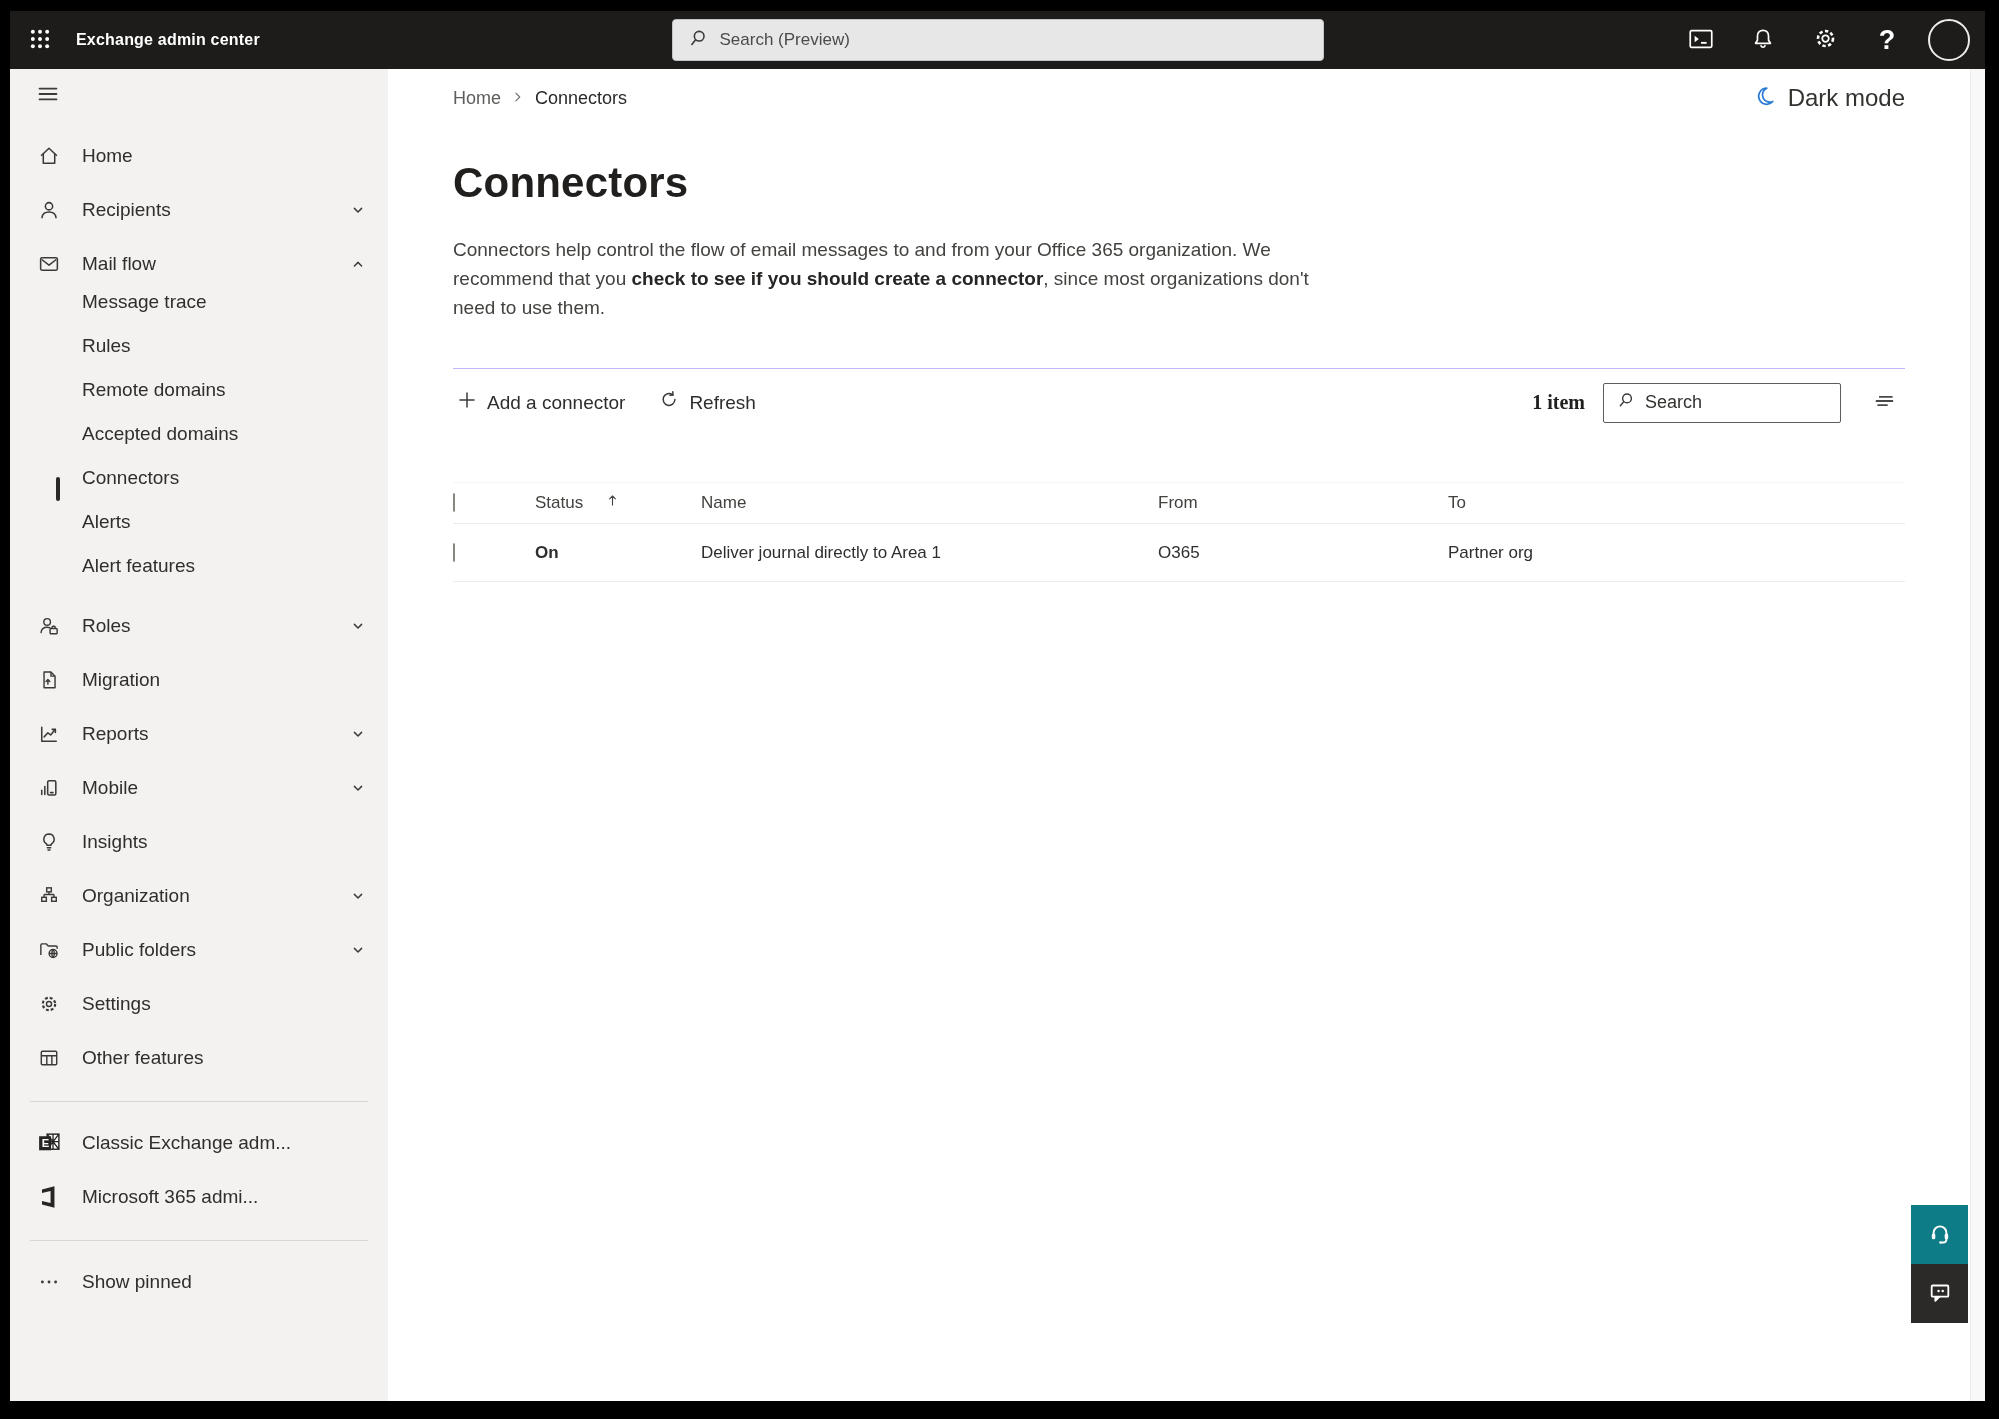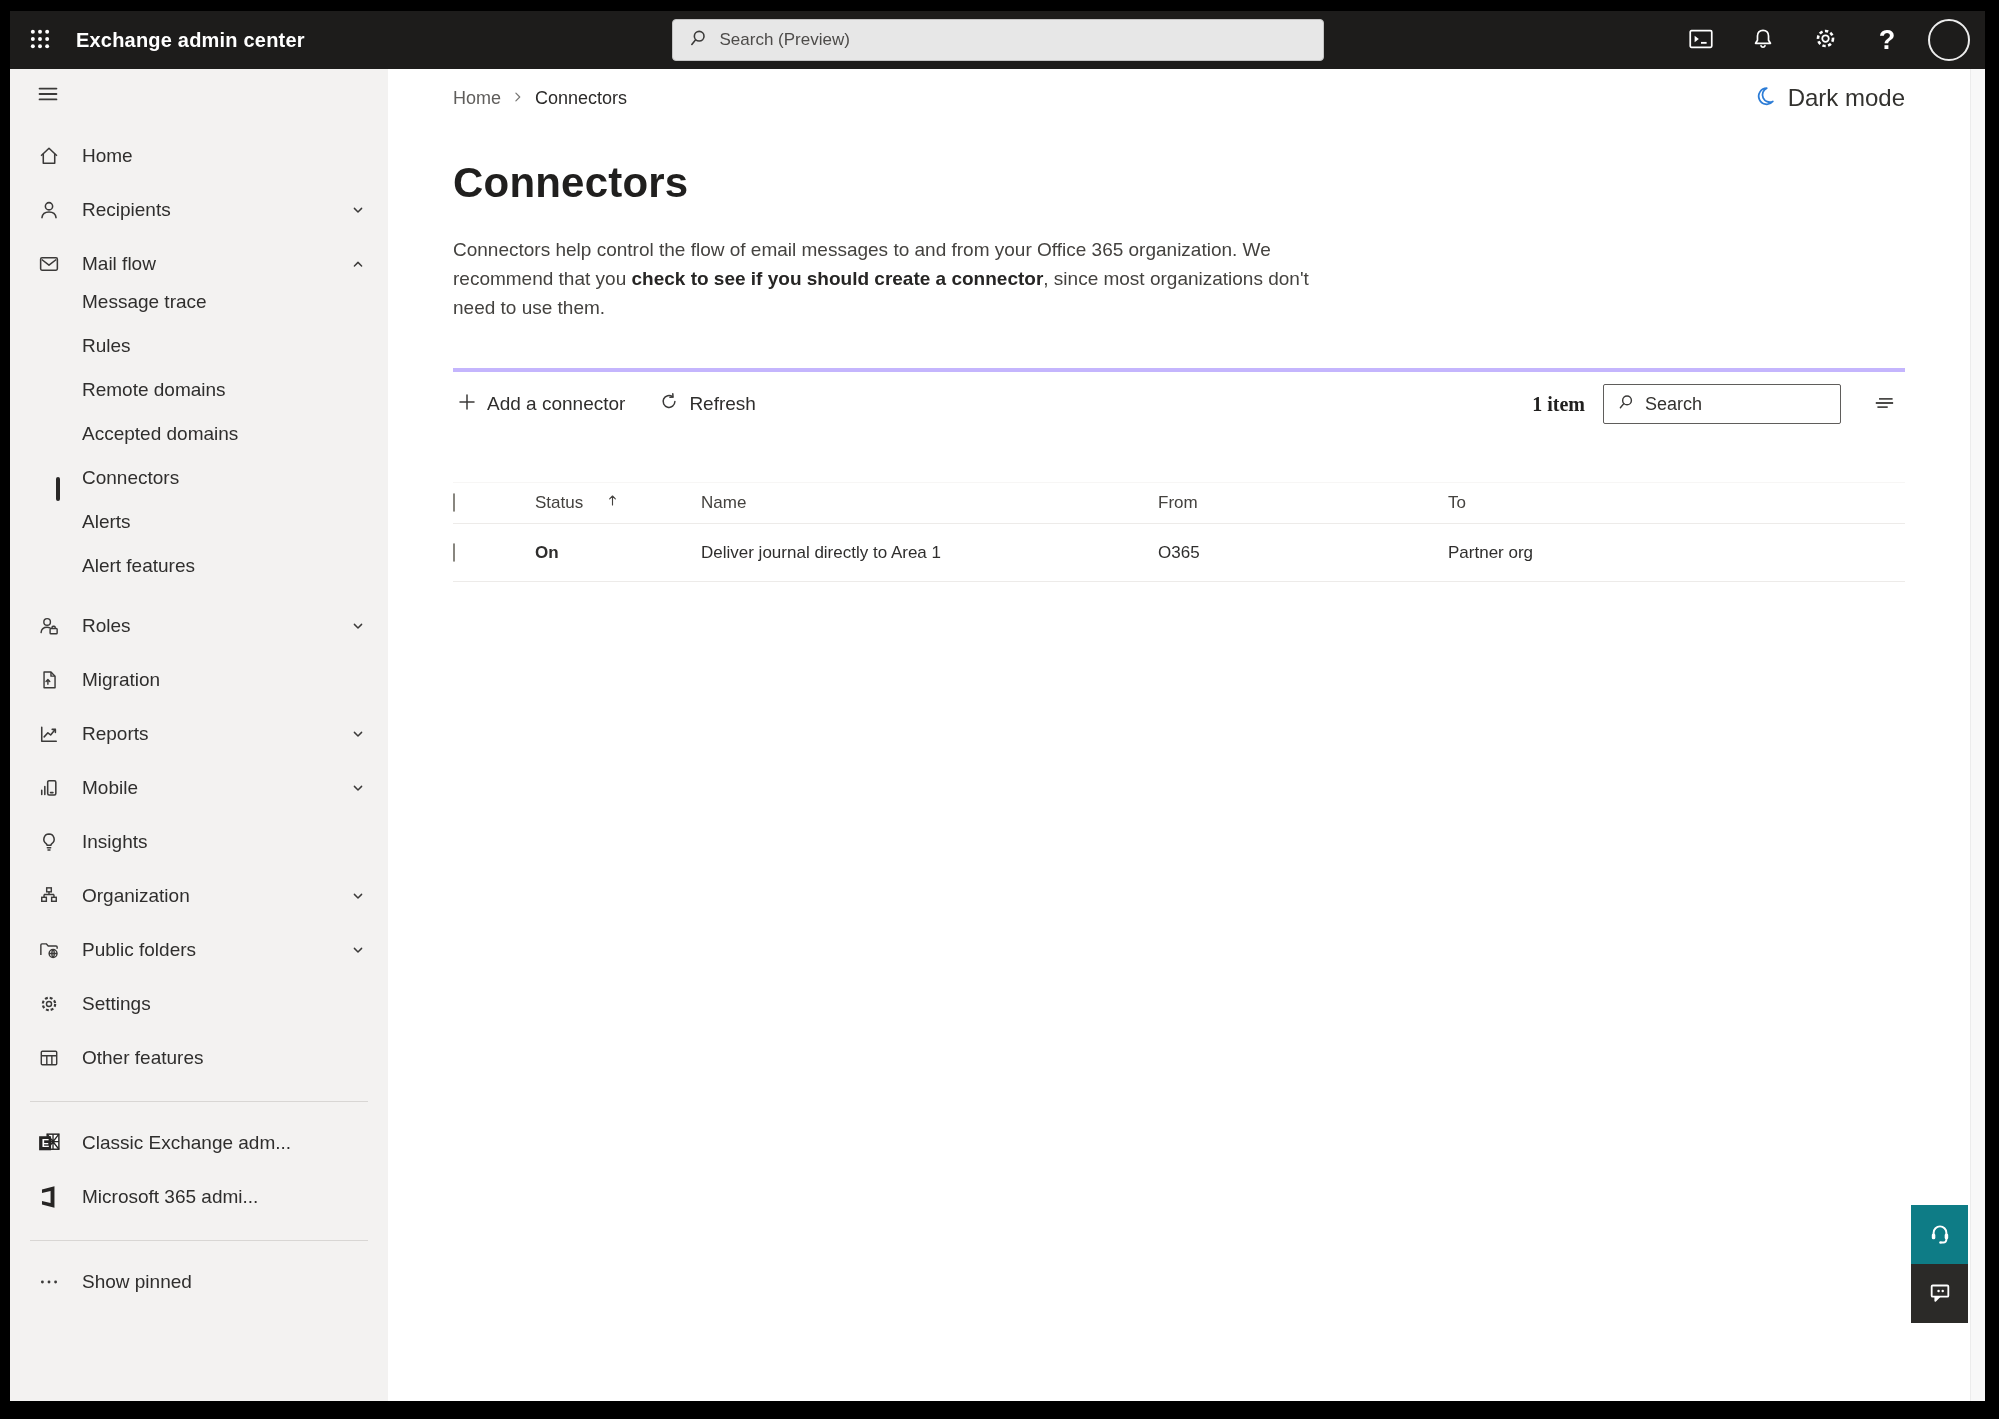--- a/index.html
+++ b/index.html
@@ -4,21 +4,21 @@
 <style>
   * { margin:0; padding:0; box-sizing:border-box; }
   html,body { width:1999px; height:1419px; }
   body { background:#000; position:relative; font-family:"Liberation Sans", sans-serif; color:#323130; }
 
   .frame { position:absolute; left:10px; top:11px; right:14px; bottom:18px; background:#fff; display:flex; flex-direction:column; overflow:hidden; }
 
   
   .topbar { height:58px; background:#1d1c1b; display:flex; align-items:center; position:relative; flex:none; padding:0 10px 0 6px; }
   .waffle-btn { width:48px; height:48px; display:flex; align-items:center; justify-content:center; background:transparent; border:none; cursor:pointer; }
-  .topbar-title { color:#fff; font-size:20px; font-weight:700; margin-left:12px; letter-spacing:.2px; white-space:nowrap; }
+  .topbar-title { color:#fff; font-size:16px; font-weight:700; margin-left:12px; letter-spacing:.2px; white-space:nowrap; }
   .topbar-search { position:absolute; left:50%; transform:translateX(-50%); top:8px; width:652px; height:42px; background:#e7e7e7; border:1px solid #c4c4c4; border-radius:4px; display:flex; align-items:center; padding:0 14px; gap:12px; }
   .topbar-search .ph { color:#4d4b49; font-size:17px; }
   .topbar-icons { margin-left:auto; display:flex; align-items:center; gap:10px; }
   .tb-icon-btn { width:52px; height:48px; display:flex; align-items:center; justify-content:center; background:transparent; border:none; cursor:pointer; }
   .help-q { color:#fff; font-size:27px; font-weight:600; font-family:"Liberation Sans",sans-serif; }
   .avatar-ring { width:42px; height:42px; border:2px solid #ececec; border-radius:50%; }
 
   
   .app-body { flex:1; display:flex; position:relative; overflow:hidden; }
 
@@ -43,21 +43,21 @@
   .breadcrumb { display:flex; align-items:center; gap:10px; font-size:18px; }
   .crumb-home { color:#5f5d5b; cursor:pointer; }
   .crumb-current { color:#2b2a29; }
   .darkmode-toggle { display:flex; align-items:center; gap:12px; cursor:pointer; }
   .darkmode-toggle .lbl { font-size:24px; color:#33322f; }
 
   h1.page-title { margin-top:48px; font-size:42px; font-weight:700; color:#201f1e; letter-spacing:.2px; }
   .page-desc { margin-top:28px; max-width:882px; font-size:19px; line-height:29px; color:#44423f; }
   .page-desc .bold-link { font-weight:700; color:#262524; }
 
-  .toolbar { margin-top:46px; border-top:4px solid #c4b5fd; padding-top:10px; height:58px; display:flex; align-items:center; }
+  .toolbar { margin-top:46px; border-top:1px solid #c4b5fd; padding-top:10px; height:58px; display:flex; align-items:center; }
   .tb-btn { display:flex; align-items:center; gap:10px; background:transparent; border:none; cursor:pointer; font-size:19px; color:#2f2e2d; font-family:inherit; padding:6px 4px; }
   .tb-btn + .tb-btn { margin-left:26px; }
   .toolbar-right { margin-left:auto; display:flex; align-items:center; gap:16px; }
   .item-count { font-family:Liberation Serif, serif; font-weight:700; font-size:20px; color:#21201f; margin-right:2px; }
   .list-search { width:238px; height:40px; border:1px solid #5f5d5b; border-radius:2px; display:flex; align-items:center; padding:0 12px; gap:10px; background:#fff; }
   .list-search .ph { font-size:18px; color:#33322f; }
   .filter-btn { width:40px; height:40px; background:transparent; border:none; cursor:pointer; display:flex; align-items:center; justify-content:center; margin-left:8px; }
 
   .tbl { margin-top:56px; }
   .tbl-row { display:grid; grid-template-columns:66px 166px 457px 290px 1fr; align-items:center; }

